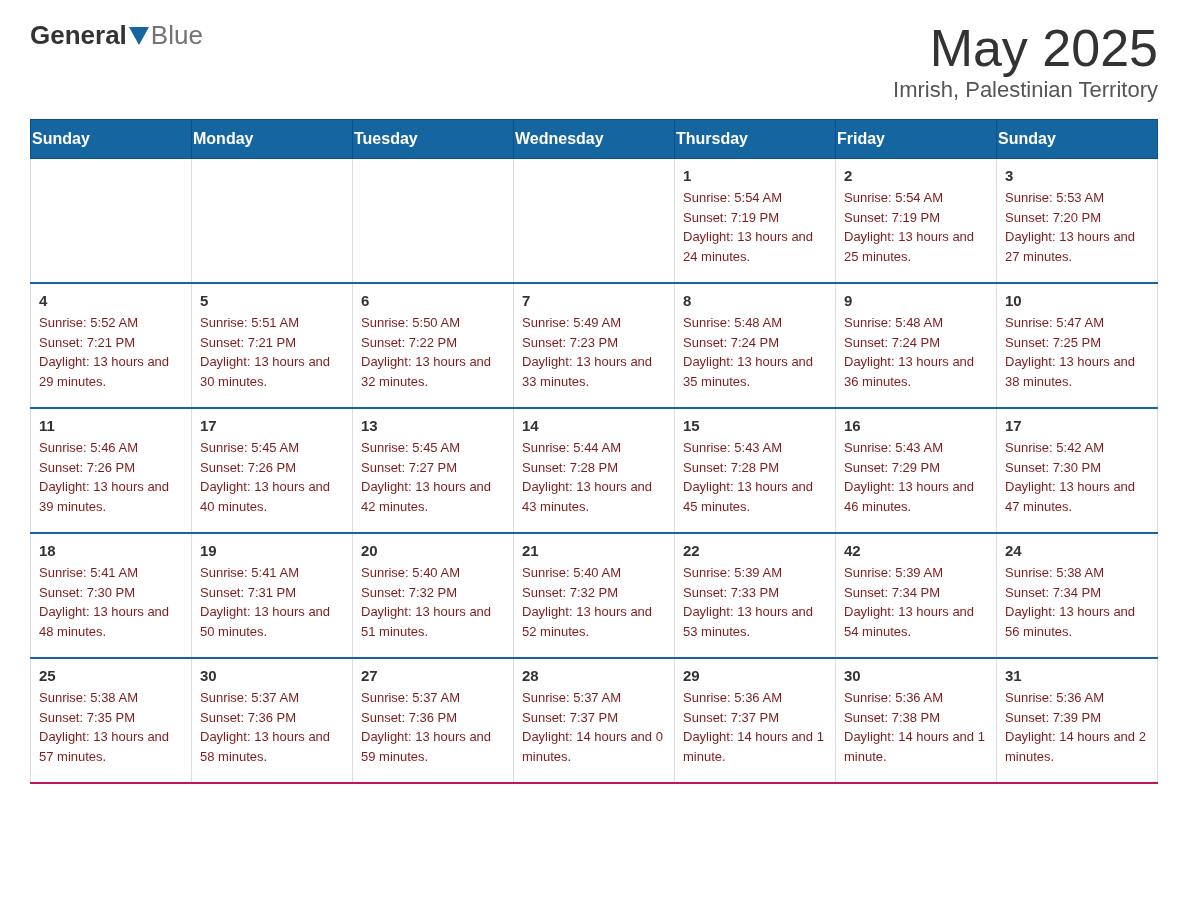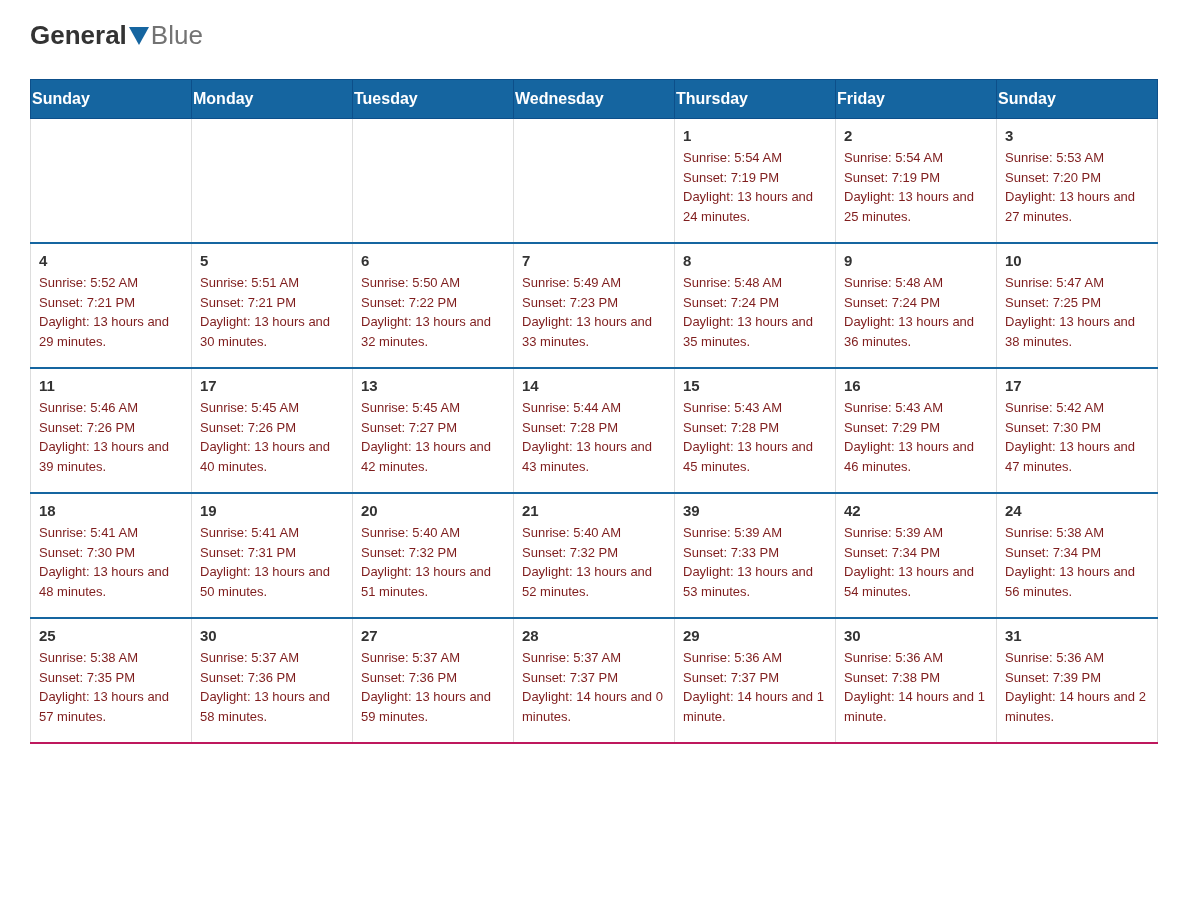--- a/index.html
+++ b/index.html
@@ -8,21 +8,21 @@
       background: #fff;
       color: #333;
       width: 1188px;
       min-height: 918px;
       padding: 20px 30px;
     }
     .header {
       display: flex;
       justify-content: space-between;
       align-items: flex-start;
-      margin-bottom: 28px;
+      margin-bottom: 16px;
     }
     .logo {
       display: flex;
       flex-direction: column;
       align-items: flex-start;
     }
     .logo-text {
       display: flex;
       align-items: center;
       font-size: 26px;
@@ -105,20 +105,24 @@
 </head>
 <body>
 
 <div class="header">
   <div class="logo">
     <div class="logo-text">
       <span class="logo-general">General</span>
       <span class="logo-arrow"></span>
       <span class="logo-blue">Blue</span>
     </div>
+  </div>
+  <div class="title-block">
+    <div class="month-title">May 2025</div>
+    <div class="location">Imrish, Palestinian Territory</div>
   </div>
 </div>
 
 <table class="calendar">
   <thead>
     <tr>
         <th>Sunday</th>
         <th>Monday</th>
         <th>Tuesday</th>
         <th>Wednesday</th>
@@ -217,21 +221,21 @@
         </td>
         <td>
           <span class="day-number">20</span>
           <div class="day-info">Sunrise: 5:40 AM<br>Sunset: 7:32 PM<br>Daylight: 13 hours and 51 minutes.</div>
         </td>
         <td>
           <span class="day-number">21</span>
           <div class="day-info">Sunrise: 5:40 AM<br>Sunset: 7:32 PM<br>Daylight: 13 hours and 52 minutes.</div>
         </td>
         <td>
-          <span class="day-number">39</span>
+          <span class="day-number">22</span>
           <div class="day-info">Sunrise: 5:39 AM<br>Sunset: 7:33 PM<br>Daylight: 13 hours and 53 minutes.</div>
         </td>
         <td>
           <span class="day-number">42</span>
           <div class="day-info">Sunrise: 5:39 AM<br>Sunset: 7:34 PM<br>Daylight: 13 hours and 54 minutes.</div>
         </td>
         <td>
           <span class="day-number">24</span>
           <div class="day-info">Sunrise: 5:38 AM<br>Sunset: 7:34 PM<br>Daylight: 13 hours and 56 minutes.</div>
         </td>

